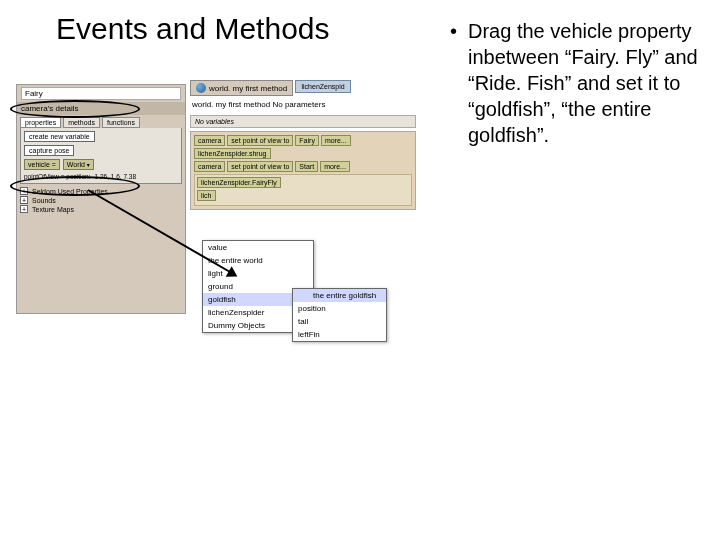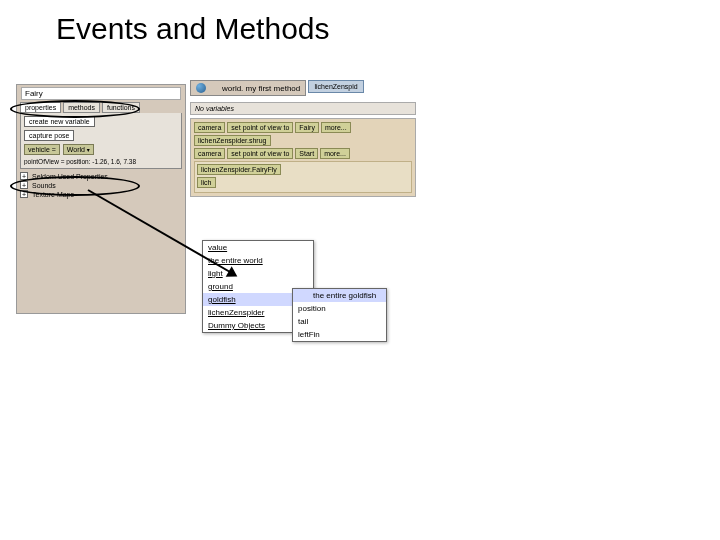--- a/index.html
+++ b/index.html
@@ -128,21 +128,21 @@
   .editor {
     position: absolute;
     top: 0;
     left: 174px;
     width: 226px;
     height: 320px;
   }
   .ed-tab {
     display: inline-flex;
     align-items: center;
-    gap: 16px;
+    gap: 3px;
     background: #d5c9bb;
     border: 1px solid #888;
     padding: 2px 5px;
     font-size: 8px;
     margin-top: 8px;
   }
   .world-icon {
     width: 10px; height: 10px;
     border-radius: 50%;
     background: radial-gradient(circle at 30% 30%, #6fb0e0, #2a6090);
@@ -199,21 +199,20 @@
   
   .popup {
     position: absolute;
     top: 168px;
     left: 186px;
     background: #fff;
     border: 1px solid #666;
     font-size: 8px;
     width: 112px;
     box-shadow: 1px 1px 3px rgba(0,0,0,0.3);
-    text-decoration: underline;
   }
   .popup .item {
     padding: 2px 5px;
   }
   .popup .item.sel { background: #d0d8ff; }
   .popup .item.sub::after { content: " ▸"; float: right; }
   .sub-popup {
     position: absolute;
     top: 216px;
     left: 276px;
@@ -256,27 +255,29 @@
     transform: rotate(30deg);
   }
 </style>
 </head>
 <body>
 
 <h1 class="slide-title">Events and Methods</h1>
 
 <div class="bullets">
   <ul>
+    <li>Drag the vehicle property inbetween “Fairy. Fly” and “Ride. Fish” and set it to “goldfish”, “the entire goldfish”.</li>
   </ul>
 </div>
 
 <div class="shot">
 
   <div class="details-panel">
     <div class="dp-tree-item">Fairy</div>
+    <div class="dp-title">camera's details</div>
     <div class="dp-tabs">
       <div class="dp-tab active">properties</div>
       <div class="dp-tab">methods</div>
       <div class="dp-tab">functions</div>
     </div>
     <div class="dp-body">
       <span class="dp-btn">create new variable</span><br>
       <span class="dp-btn">capture pose</span>
       <div class="prop-row">
         <span class="tile">vehicle =</span>
@@ -299,20 +300,21 @@
         </div>
     </div>
   </div>
 
   <div class="editor">
     <span class="ed-tab">
       <span class="world-icon"></span>
       <span>world. my first method</span>
     </span>
     <span class="ed-tab2">lichenZenspid</span>
+    <div class="ed-head2">world. my first method  No parameters</div>
     <div class="ed-novar">No variables</div>
     <div class="ed-body">
       <div class="cmd-row">
         <span class="cmd-tile">camera</span>
         <span class="cmd-tile">set point of view to</span>
         <span class="cmd-tile">Fairy</span>
         <span class="cmd-tile">more...</span>
       </div>
       <div class="cmd-row">
         <span class="cmd-tile">lichenZenspider.shrug</span>

